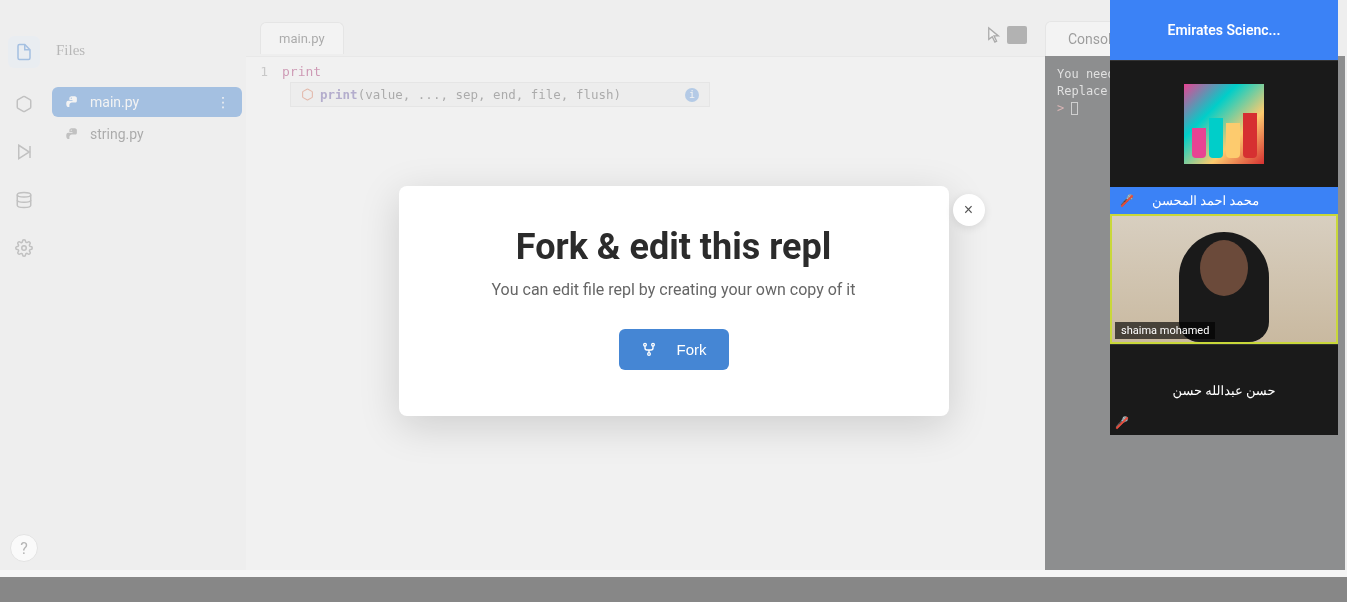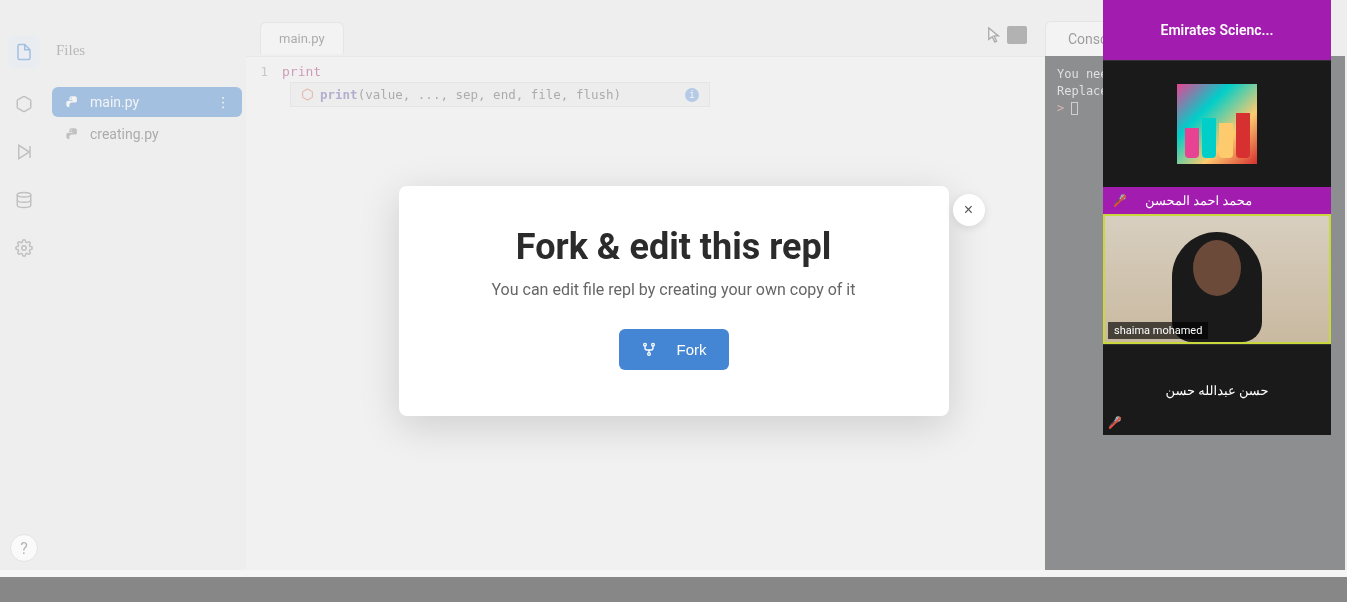--- a/index.html
+++ b/index.html
@@ -311,23 +311,23 @@
       cursor: pointer;
       display: inline-flex;
       align-items: center;
       gap: 20px;
     }
     
     
     .video-call {
       position: absolute;
       top: 0;
-      right: 16px;
+      right: 9px;
       width: 228px;
-      background: #a21caf;
+      background: #3b82f6;
       z-index: 100;
       display: flex;
       flex-direction: column;
     }
     .meeting-name {
       color: #fff;
       font-size: 14px;
       font-weight: 600;
       text-align: center;
       padding: 22px 8px;
@@ -492,21 +492,21 @@
         </span>
         <span>main.py</span>
         <span class="dots">⋮</span>
       </div>
       <div class="file-item">
         <span class="py-icon">
           <svg width="15" height="15" viewBox="0 0 24 24">
               <path fill="#888" d="M12 2c-3 0-5 1-5 3v3h5v1H5c-2 0-3 2-3 5s1 5 3 5h2v-3c0-2 2-4 4-4h5c2 0 3-1 3-3V5c0-2-2-3-5-3h-2zm-2 2a1 1 0 1 1 0 2 1 1 0 0 1 0-2z"></path>
             </svg>
         </span>
-        <span>creating.py</span>
+        <span>string.py</span>
       </div>
     </div>
   </div>
 
   <div class="editor-area">
     <div class="editor-tabs">
       <div class="editor-tab">main.py</div>
     </div>
     <div class="editor-toolbar-right">
       <svg class="cursor-icon" viewBox="0 0 16 20" fill="none" stroke="#555" stroke-width="1.5">

